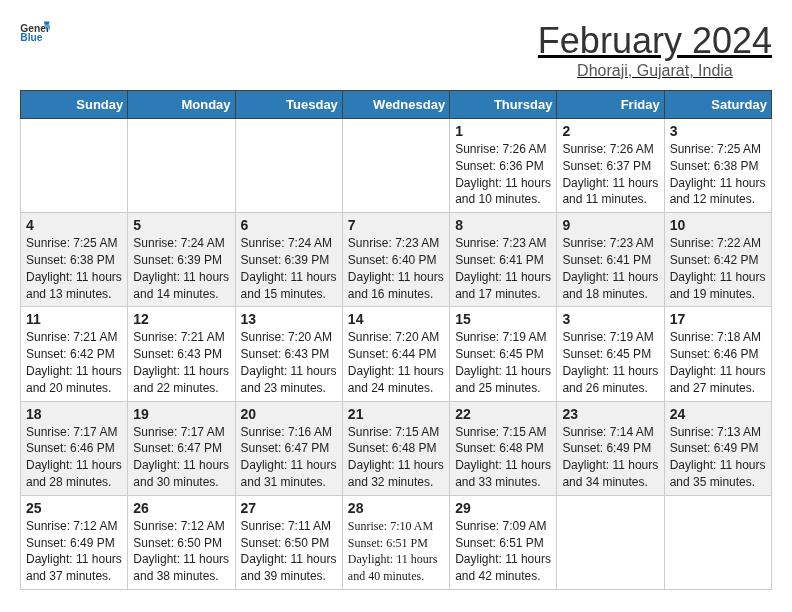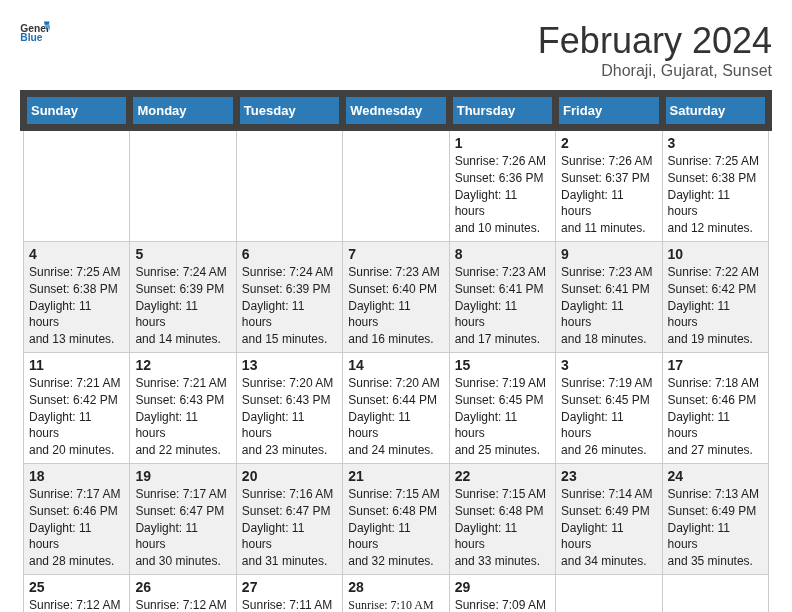--- a/index.html
+++ b/index.html
@@ -19,21 +19,22 @@
     .logo {
       display: flex;
       align-items: center;
       gap: 4px;
     }
     .logo-icon {
       width: 30px;
       height: 22px;
     }
     .title-area {
-      text-align: right;
+      text-align: center;
+      text-decoration: underline;
     }
     .main-title {
       font-size: 36px;
       font-weight: normal;
       color: #333;
     }
     .subtitle {
       font-size: 16px;
       color: #555;
     }
@@ -41,22 +42,22 @@
       width: 100%;
       border-collapse: collapse;
       table-layout: fixed;
     }
     thead tr th {
       background-color: #2c7bb6;
       color: #fff;
       font-size: 13px;
       font-weight: bold;
       padding: 6px 4px;
-      text-align: left;
-      border: 7px solid #404040;
+      text-align: right;
+      border: 1px solid #404040;
     }
     tbody tr td {
       vertical-align: top;
       border: 1px solid #ccc;
       padding: 4px 5px;
       font-size: 10.5px;
       color: #222;
       height: 85px;
     }
     tbody tr:nth-child(even) td {
@@ -83,21 +84,21 @@
   <div class="logo">
     <svg class="logo-icon" viewBox="0 0 40 30">
       <text x="0" y="16" font-size="14" font-weight="bold" fill="#333">General</text>
       <text x="0" y="28" font-size="14" font-weight="bold" fill="#1a6fb5">Blue</text>
       <polygon points="32,2 40,2 36,14" fill="#1a6fb5"></polygon>
       <polygon points="32,6 40,6 40,14" fill="#5aacdf"></polygon>
     </svg>
   </div>
   <div class="title-area">
     <div class="main-title">February 2024</div>
-    <div class="subtitle">Dhoraji, Gujarat, Sunset</div>
+    <div class="subtitle">Dhoraji, Gujarat, India</div>
   </div>
 </div>
 
 <table>
   <thead>
     <tr id="header-row">
         <th>Sunday</th>
         <th>Monday</th>
         <th>Tuesday</th>
         <th>Wednesday</th>

